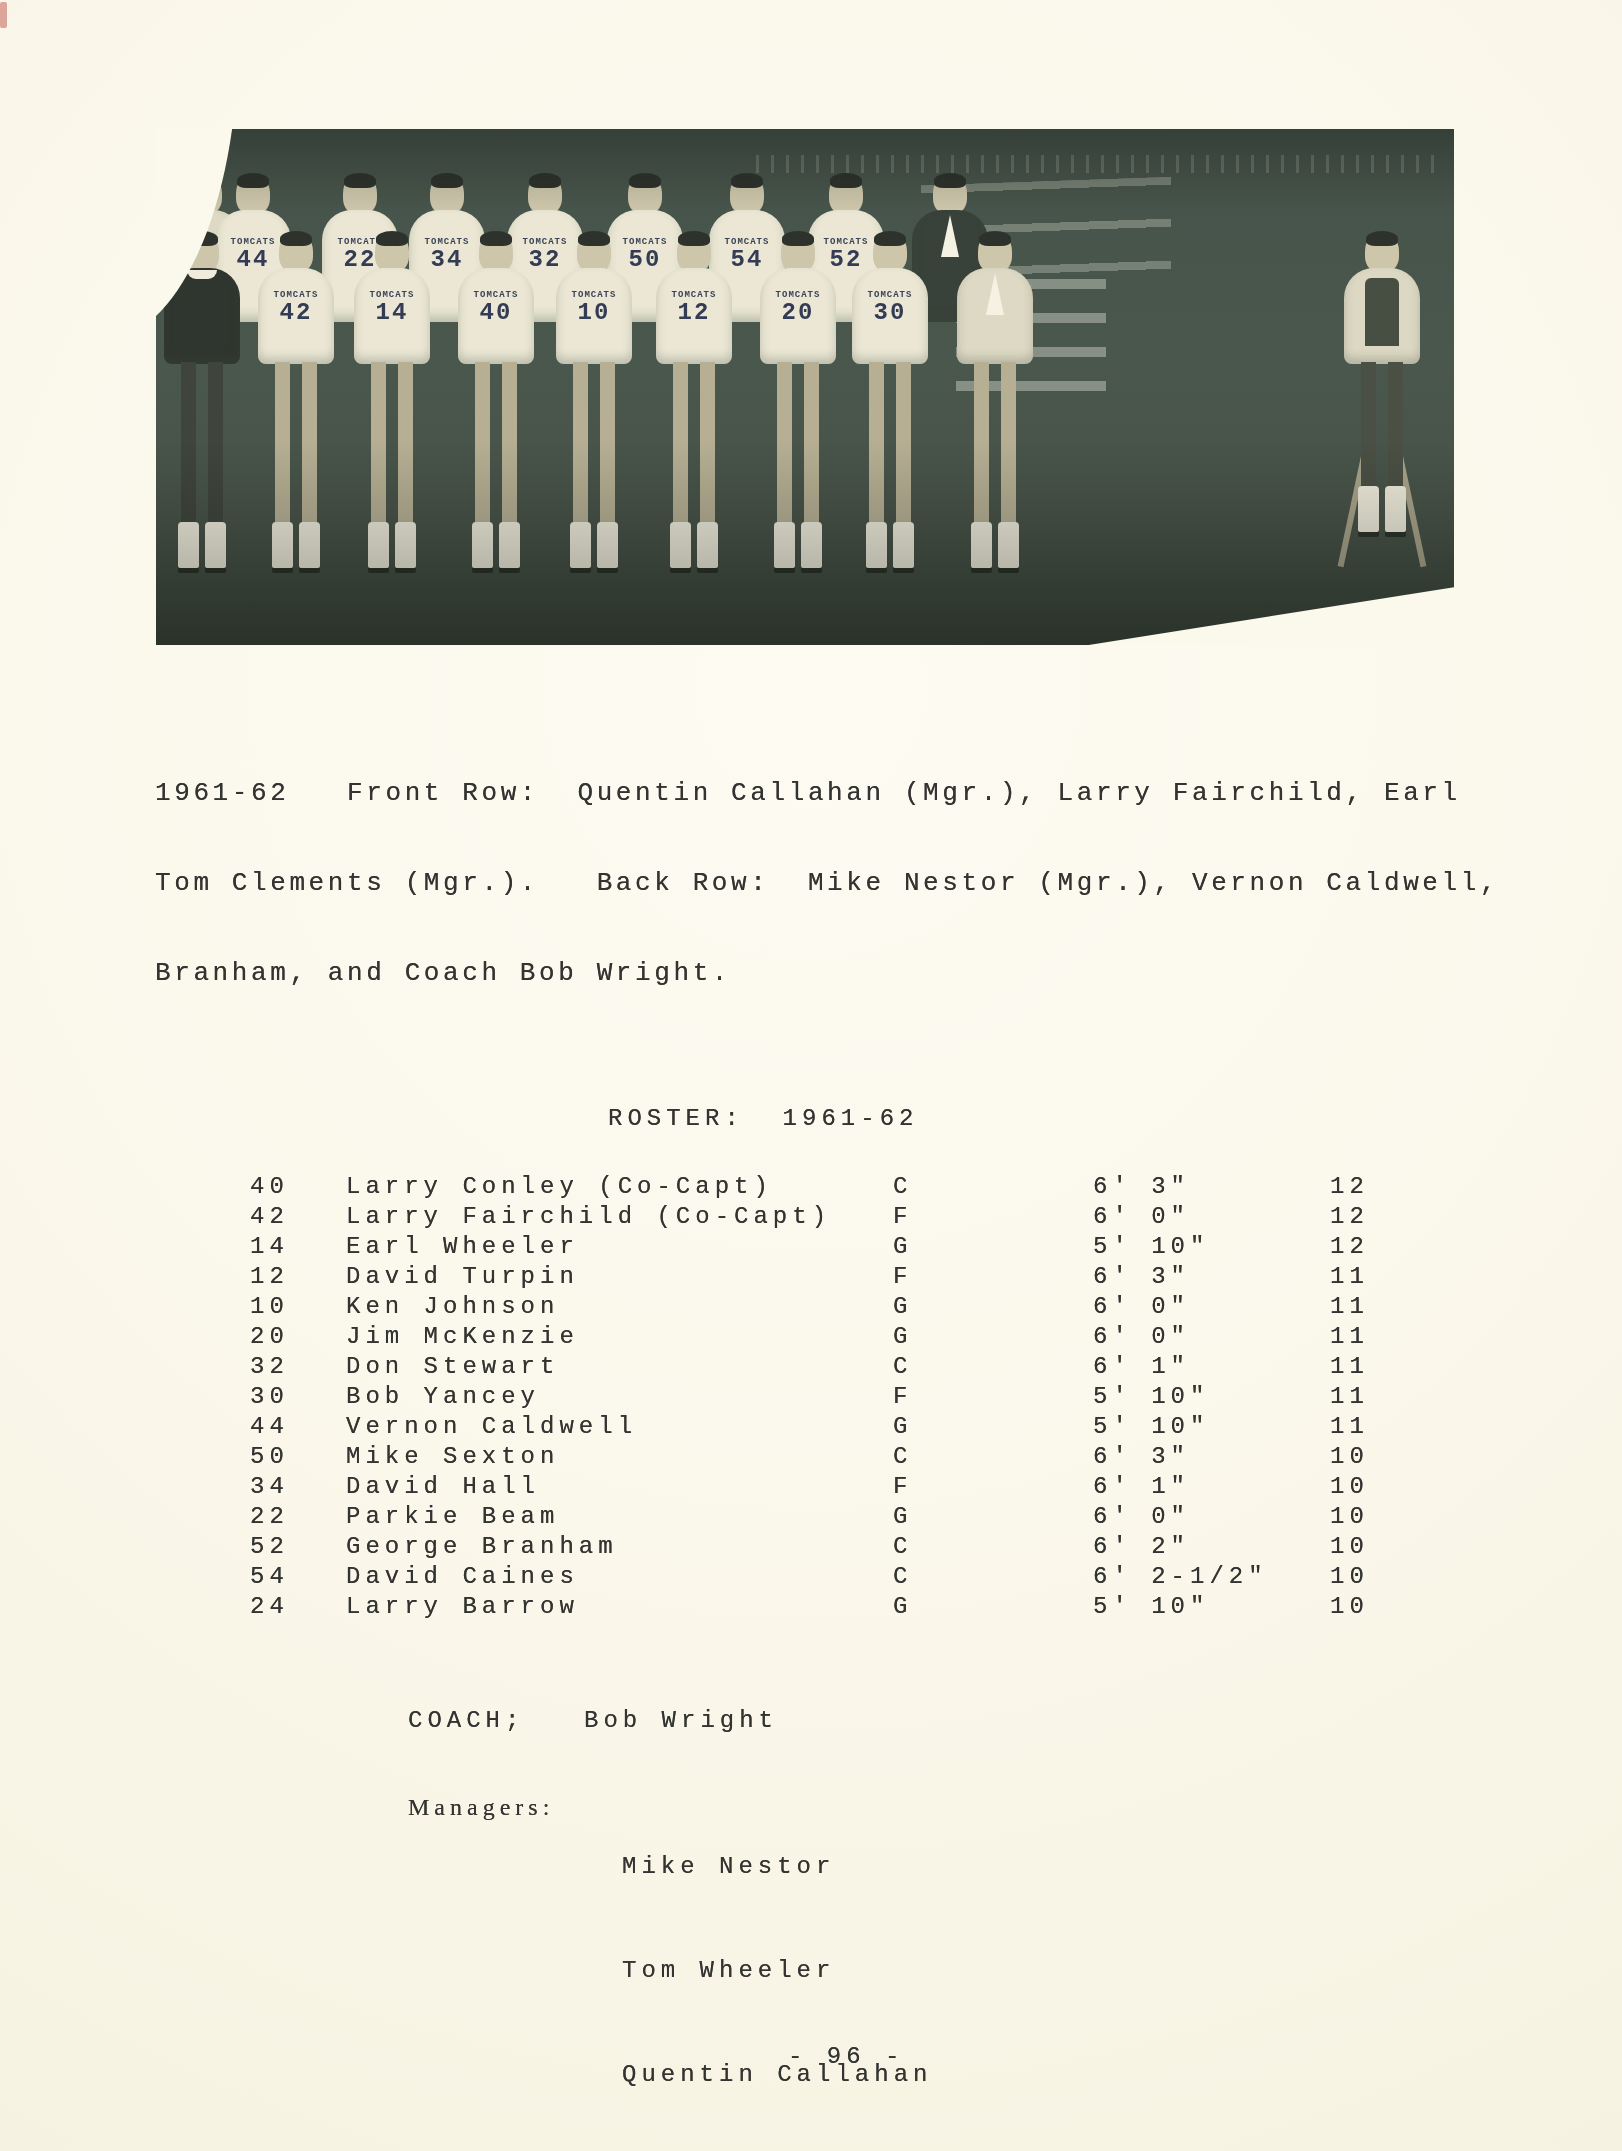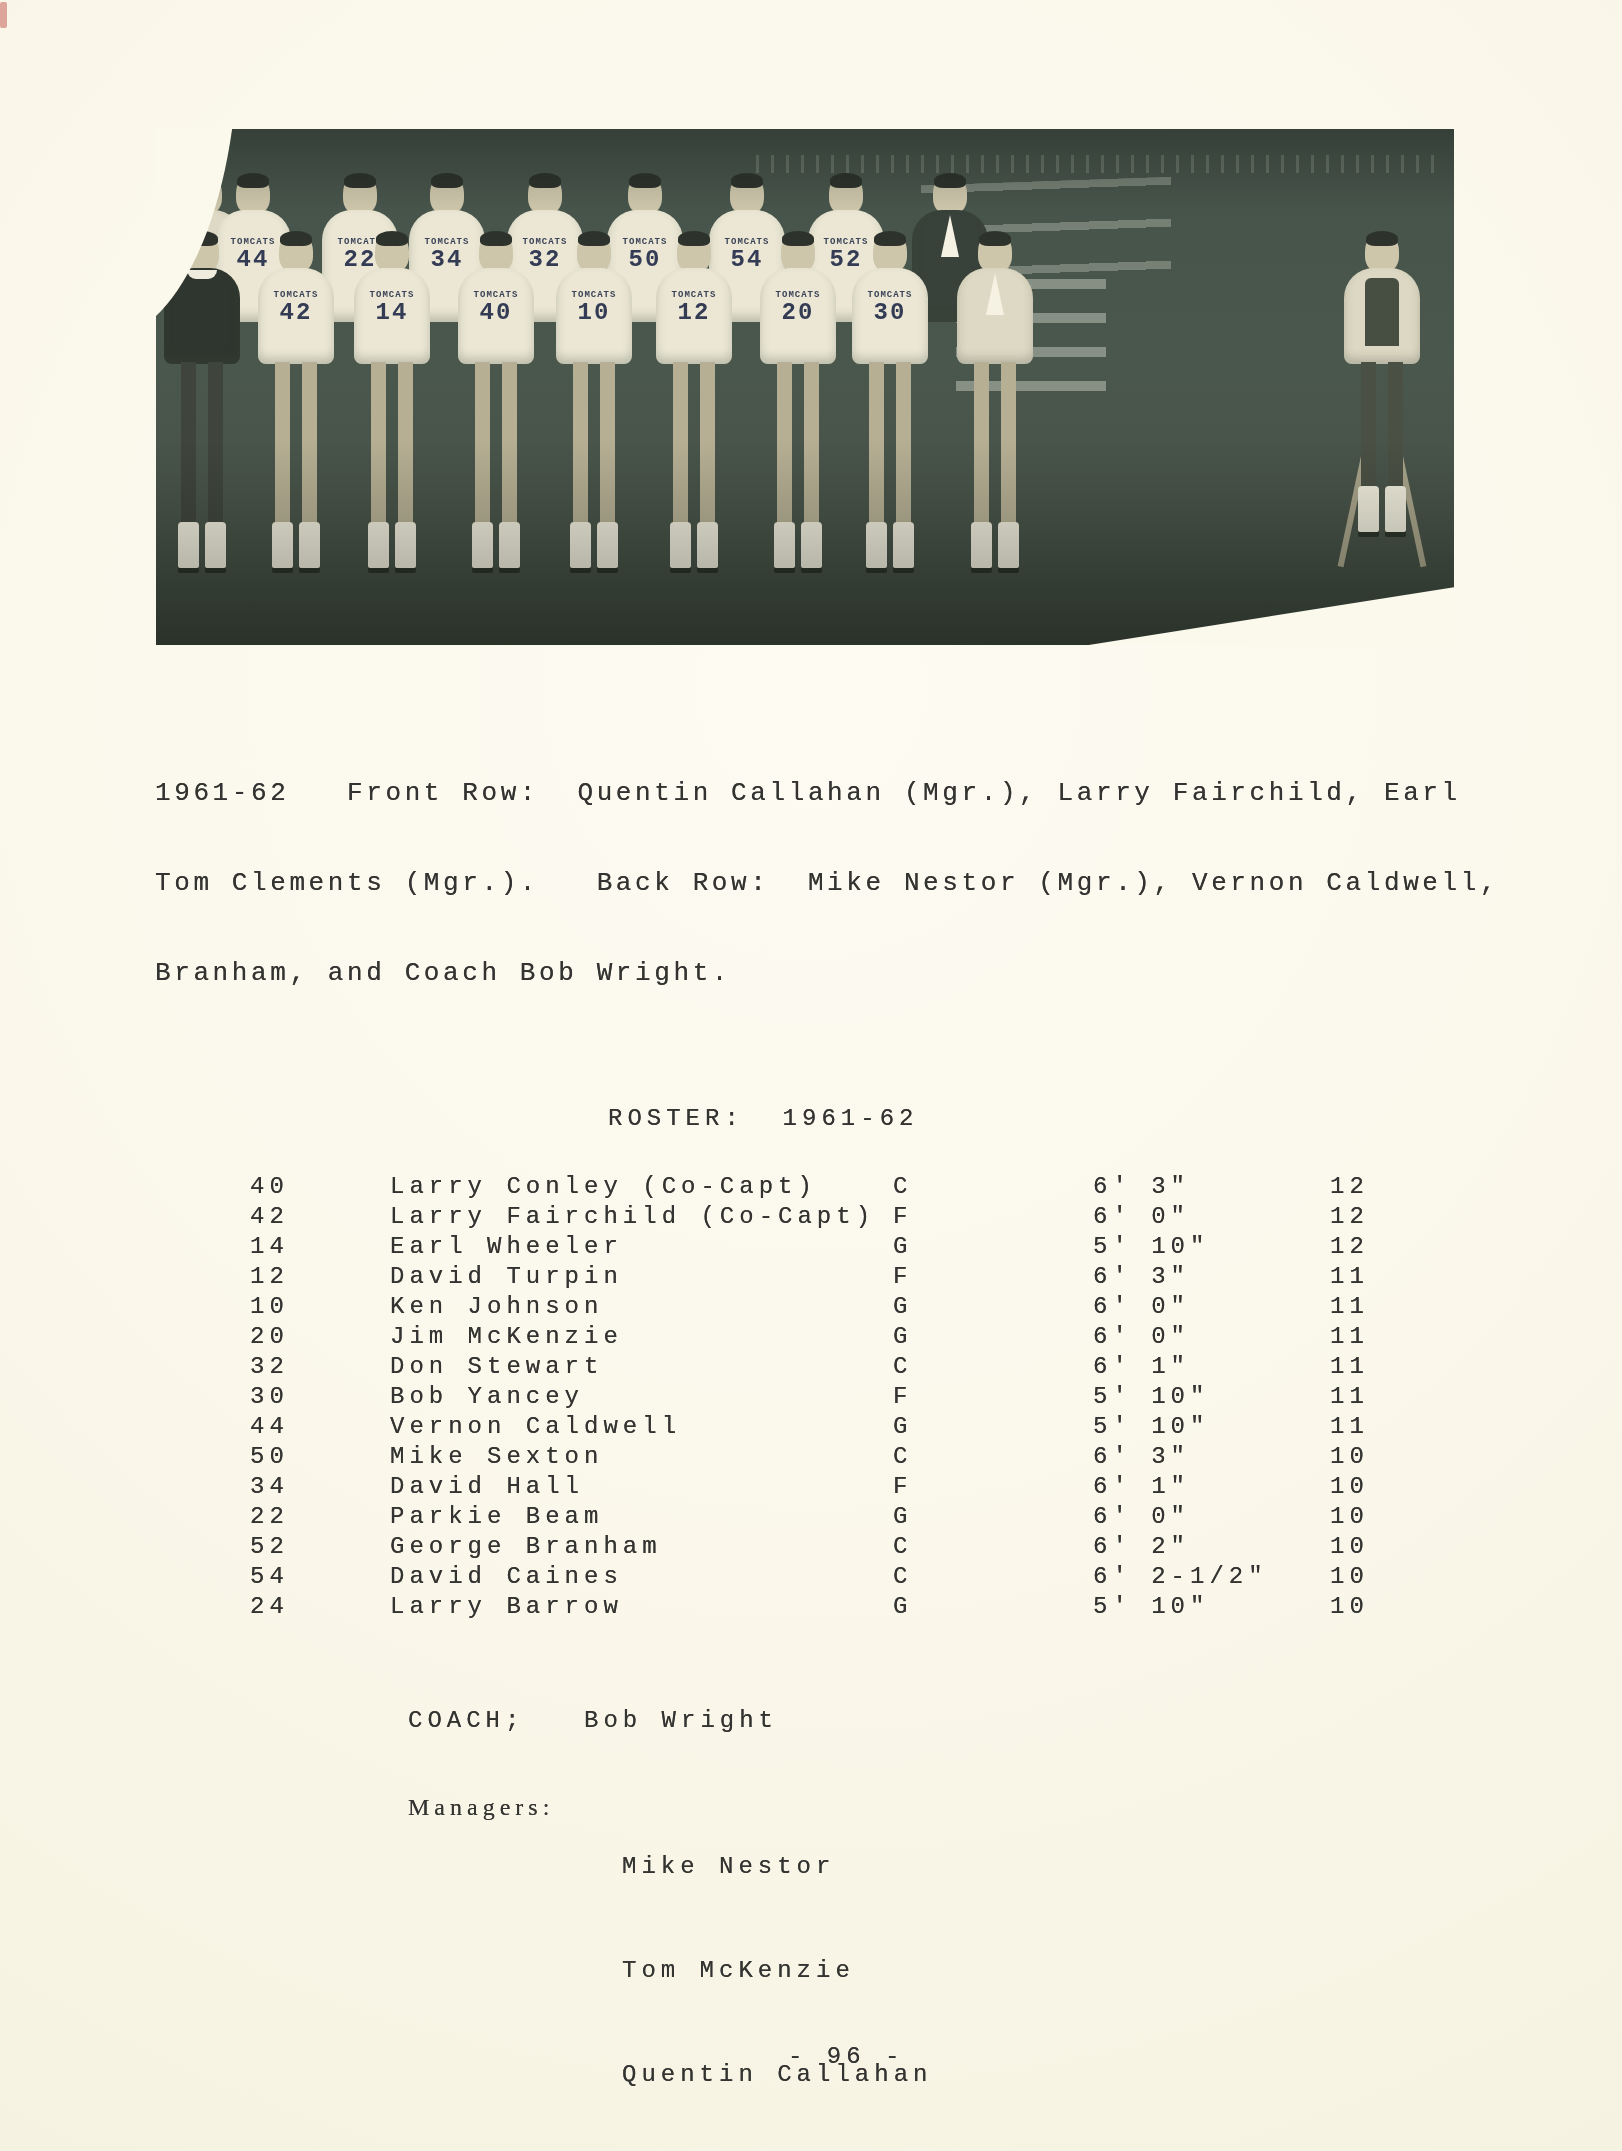--- a/index.html
+++ b/index.html
@@ -13,21 +13,21 @@
   
   .tw{position:absolute;font-size:24px;line-height:30px;letter-spacing:5px;color:#333331;
       white-space:pre;text-shadow:0 0 .6px rgba(45,45,43,.75);}
   .caption{left:155px;top:718px;font-size:26px;letter-spacing:3.6px;}
   .caption div{height:30px;}
   .roster-title{left:608px;top:1104px;}
   .roster-table{left:250px;top:1172px;width:1210px;height:452px;}
   .trow{position:absolute;left:0;height:30px;width:1210px;}
   .trow span{position:absolute;top:0;white-space:pre;}
   .c-num{left:0;}
-  .c-name{left:96px;margin-left:44px;}
+  .c-name{left:96px;}
   .c-pos{left:643px;}
   .c-ht{left:843px;}
   .c-gr{left:1080px;}
   .coach-label{left:408px;top:1706px;}
   .coach-name{left:584px;top:1706px;}
   .managers-label{left:408px;top:1792px;font-family:Liberation Serif, serif;}
   .managers-names{left:622px;top:1792px;}
   .managers-names div{height:30px;margin-bottom:14px;}
   .honor-line{left:350px;top:1966px;}
   .page-number{left:788px;top:2042px;}
@@ -239,19 +239,19 @@
   </div>
 
   <div class="tw roster-title">ROSTER:  1961-62</div>
   <div class="tw roster-table"><div class="trow" style="top: 0px;"><span class="c-num">40</span><span class="c-name">Larry Conley (Co-Capt)</span><span class="c-pos">C</span><span class="c-ht">6' 3"</span><span class="c-gr">12</span></div><div class="trow" style="top: 30px;"><span class="c-num">42</span><span class="c-name">Larry Fairchild (Co-Capt)</span><span class="c-pos">F</span><span class="c-ht">6' 0"</span><span class="c-gr">12</span></div><div class="trow" style="top: 60px;"><span class="c-num">14</span><span class="c-name">Earl Wheeler</span><span class="c-pos">G</span><span class="c-ht">5' 10"</span><span class="c-gr">12</span></div><div class="trow" style="top: 90px;"><span class="c-num">12</span><span class="c-name">David Turpin</span><span class="c-pos">F</span><span class="c-ht">6' 3"</span><span class="c-gr">11</span></div><div class="trow" style="top: 120px;"><span class="c-num">10</span><span class="c-name">Ken Johnson</span><span class="c-pos">G</span><span class="c-ht">6' 0"</span><span class="c-gr">11</span></div><div class="trow" style="top: 150px;"><span class="c-num">20</span><span class="c-name">Jim McKenzie</span><span class="c-pos">G</span><span class="c-ht">6' 0"</span><span class="c-gr">11</span></div><div class="trow" style="top: 180px;"><span class="c-num">32</span><span class="c-name">Don Stewart</span><span class="c-pos">C</span><span class="c-ht">6' 1"</span><span class="c-gr">11</span></div><div class="trow" style="top: 210px;"><span class="c-num">30</span><span class="c-name">Bob Yancey</span><span class="c-pos">F</span><span class="c-ht">5' 10"</span><span class="c-gr">11</span></div><div class="trow" style="top: 240px;"><span class="c-num">44</span><span class="c-name">Vernon Caldwell</span><span class="c-pos">G</span><span class="c-ht">5' 10"</span><span class="c-gr">11</span></div><div class="trow" style="top: 270px;"><span class="c-num">50</span><span class="c-name">Mike Sexton</span><span class="c-pos">C</span><span class="c-ht">6' 3"</span><span class="c-gr">10</span></div><div class="trow" style="top: 300px;"><span class="c-num">34</span><span class="c-name">David Hall</span><span class="c-pos">F</span><span class="c-ht">6' 1"</span><span class="c-gr">10</span></div><div class="trow" style="top: 330px;"><span class="c-num">22</span><span class="c-name">Parkie Beam</span><span class="c-pos">G</span><span class="c-ht">6' 0"</span><span class="c-gr">10</span></div><div class="trow" style="top: 360px;"><span class="c-num">52</span><span class="c-name">George Branham</span><span class="c-pos">C</span><span class="c-ht">6' 2"</span><span class="c-gr">10</span></div><div class="trow" style="top: 390px;"><span class="c-num">54</span><span class="c-name">David Caines</span><span class="c-pos">C</span><span class="c-ht">6' 2-1/2"</span><span class="c-gr">10</span></div><div class="trow" style="top: 420px;"><span class="c-num">24</span><span class="c-name">Larry Barrow</span><span class="c-pos">G</span><span class="c-ht">5' 10"</span><span class="c-gr">10</span></div></div>
 
   <div class="tw coach-label">COACH;</div>
   <div class="tw coach-name">Bob Wright</div>
   <div class="tw managers-label">Managers:</div>
   <div class="tw managers-names">
     <div>Mike Nestor</div>
-    <div>Tom McKenzie</div>
+    <div>Tom Wheeler</div>
     <div>Quentin Callahan</div>
   </div>
 
   <div class="tw page-number">- 96 -</div>
 
 </div>
 
 </body></html>

